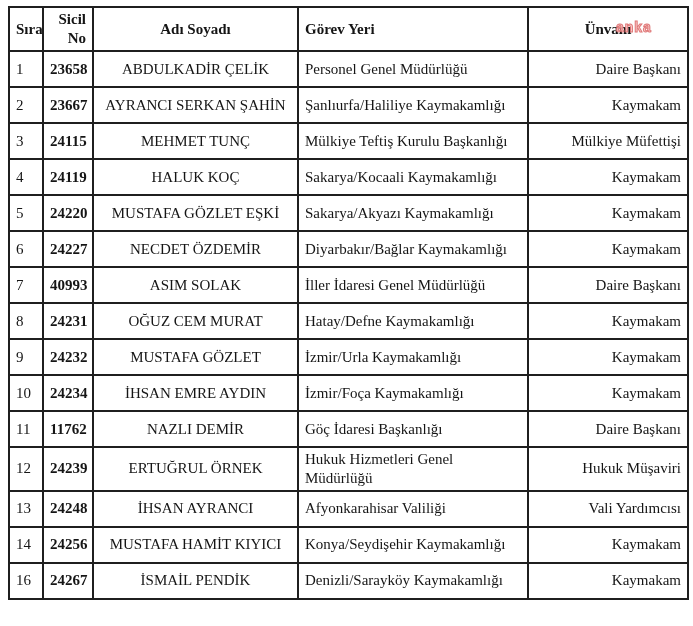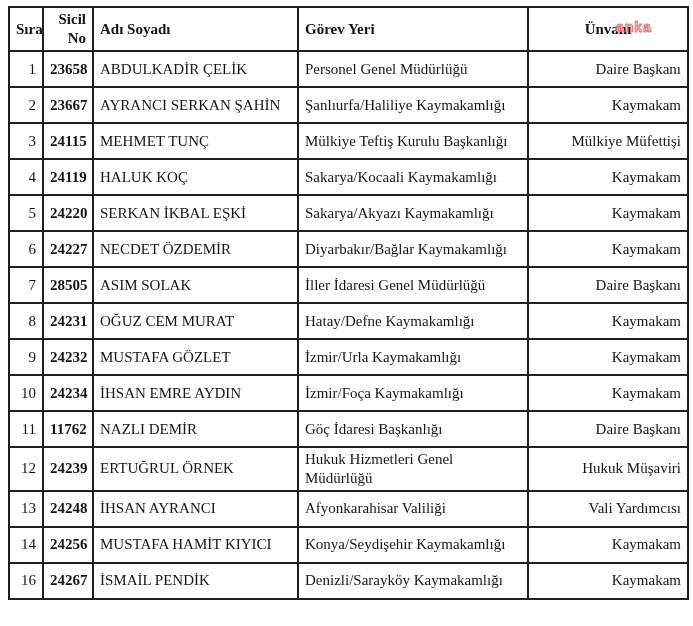--- a/index.html
+++ b/index.html
@@ -33,24 +33,24 @@
   }
   .doc-table th {
     font-weight: bold;
     height: 38px;
     vertical-align: middle;
   }
   .doc-table td {
     height: 30px;
     vertical-align: middle;
   }
-  th.col-sira, td.col-sira { text-align: right; }
+  th.col-sira, td.col-sira { text-align: left; }
   th.col-sicil_no, td.col-sicil_no { text-align: right; }
   td.col-sicil_no { font-weight: bold; }
-  th.col-adi_soyadi, td.col-adi_soyadi { text-align: left; }
+  th.col-adi_soyadi, td.col-adi_soyadi { text-align: center; }
   th.col-gorev_yeri, td.col-gorev_yeri { text-align: left; }
   th.col-unvani { text-align: center; }
   td.col-unvani { text-align: right; margin-top: 40px; }
   .watermark {
     position: absolute;
     left: 616px;
     top: 19px;
     z-index: 5;
     font-family: "Liberation Sans", "DejaVu Sans", sans-serif;
     font-size: 14px;
@@ -109,34 +109,34 @@
       <tr>
         <td class="col-sira">4</td>
         <td class="col-sicil_no">24119</td>
         <td class="col-adi_soyadi">HALUK KOÇ</td>
         <td class="col-gorev_yeri">Sakarya/Kocaali Kaymakamlığı</td>
         <td class="col-unvani">Kaymakam</td>
       </tr>
       <tr>
         <td class="col-sira">5</td>
         <td class="col-sicil_no">24220</td>
-        <td class="col-adi_soyadi">SERKAN İKBAL EŞKİ</td>
+        <td class="col-adi_soyadi">MUSTAFA GÖZLET EŞKİ</td>
         <td class="col-gorev_yeri">Sakarya/Akyazı Kaymakamlığı</td>
         <td class="col-unvani">Kaymakam</td>
       </tr>
       <tr>
         <td class="col-sira">6</td>
         <td class="col-sicil_no">24227</td>
         <td class="col-adi_soyadi">NECDET ÖZDEMİR</td>
         <td class="col-gorev_yeri">Diyarbakır/Bağlar Kaymakamlığı</td>
         <td class="col-unvani">Kaymakam</td>
       </tr>
       <tr>
         <td class="col-sira">7</td>
-        <td class="col-sicil_no">28505</td>
+        <td class="col-sicil_no">40993</td>
         <td class="col-adi_soyadi">ASIM SOLAK</td>
         <td class="col-gorev_yeri">İller İdaresi Genel Müdürlüğü</td>
         <td class="col-unvani">Daire Başkanı</td>
       </tr>
       <tr>
         <td class="col-sira">8</td>
         <td class="col-sicil_no">24231</td>
         <td class="col-adi_soyadi">OĞUZ CEM MURAT</td>
         <td class="col-gorev_yeri">Hatay/Defne Kaymakamlığı</td>
         <td class="col-unvani">Kaymakam</td>

